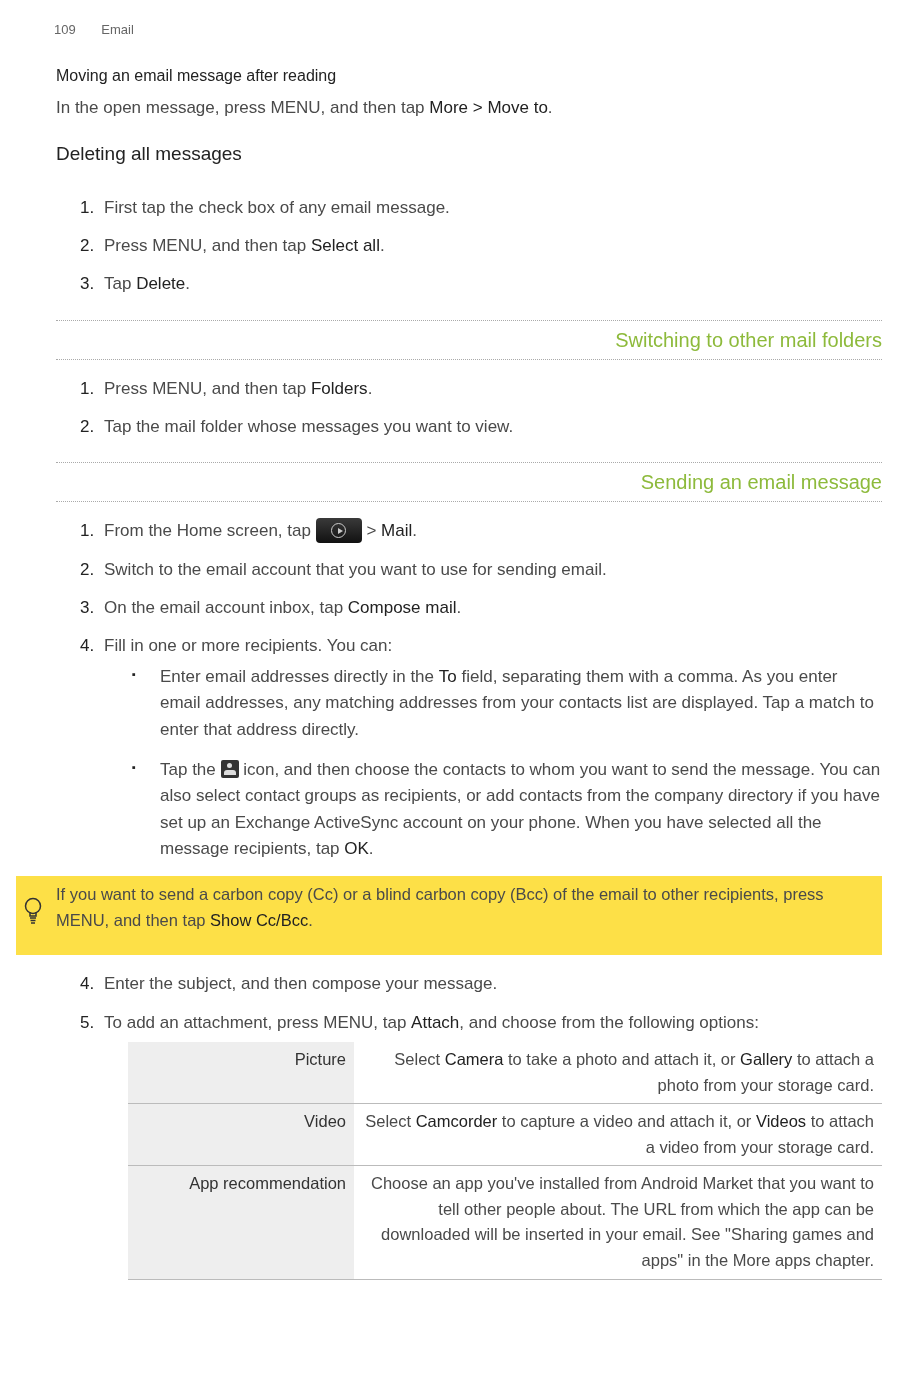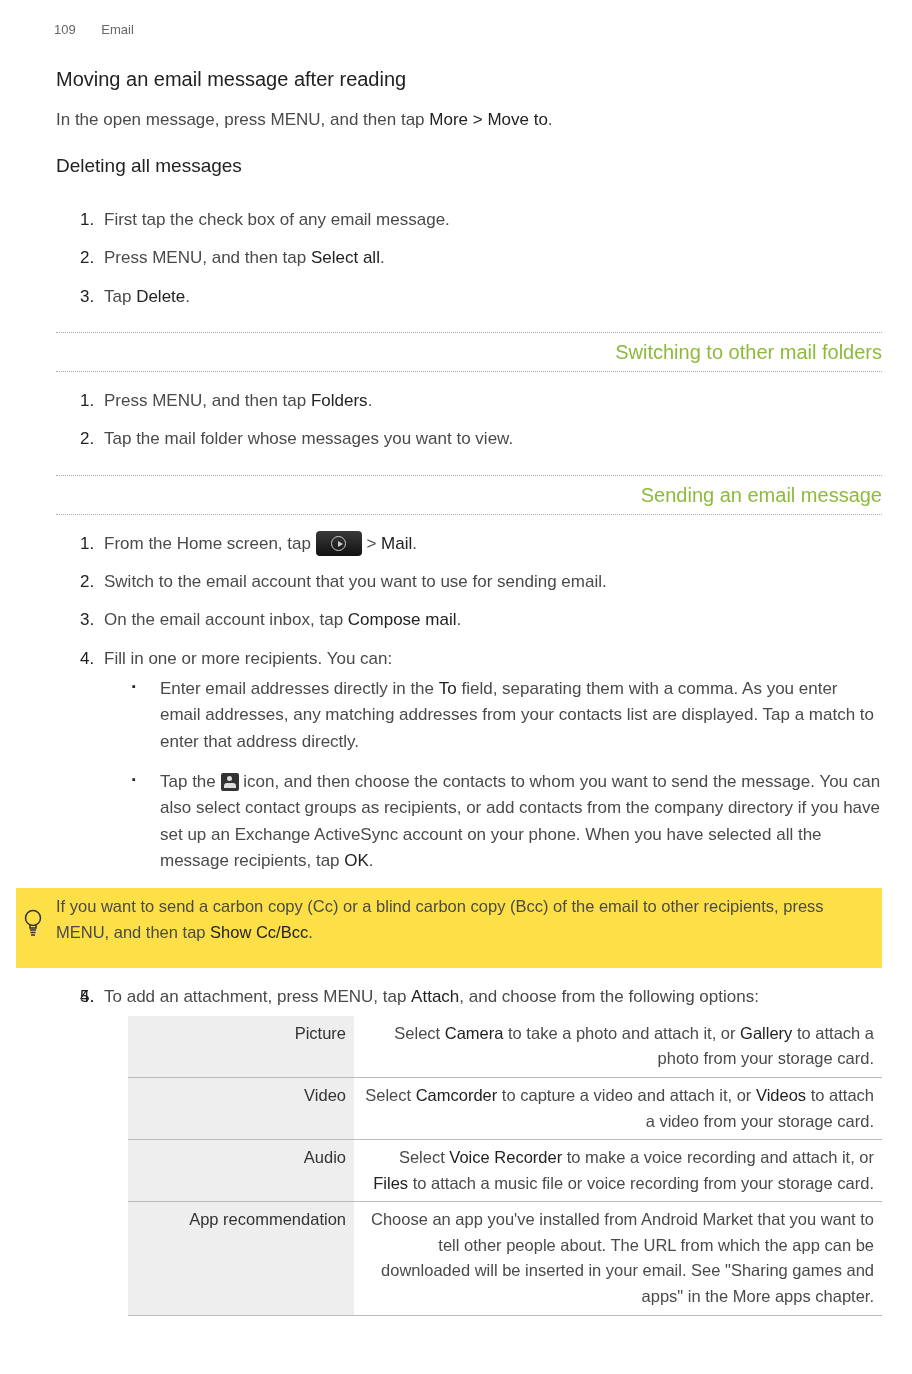--- a/index.html
+++ b/index.html
@@ -14,23 +14,23 @@
   }
   .header-line {
     font-size: 13px;
     color: #666;
     margin-bottom: 24px;
     margin-left: -2px;
   }
   .header-line .page-num { margin-right: 22px; }
   .h-black {
     color: #222;
-    font-size: 20px;
-    font-weight: 400;
-    margin-bottom: 12px;
+    font-size: 16px;
+    font-weight: 400;
+    margin-bottom: 6px;
   }
   .body-text { margin-bottom: 18px; }
   .h-sub {
     color: #222;
     font-size: 19px;
     font-weight: 400;
     margin-bottom: 26px;
     margin-top: 4px;
   }
   ol.numlist {
@@ -225,37 +225,33 @@
         <line x1="8.5" y1="24.5" x2="13.5" y2="24.5" stroke="#333" stroke-width="1.5"></line>
         <line x1="9" y1="27" x2="13" y2="27" stroke="#333" stroke-width="1.5"></line>
       </svg>
   </div>
   <div>
     <span>If you want to send a carbon copy (Cc) or a blind carbon copy (Bcc) of the email to other recipients, press MENU, and then tap </span><span class="bold">Show Cc/Bcc</span><span>.</span>
   </div>
 </div>
 
 <ol class="numlist" style="margin-top:0;">
-  <li><span class="num">4.</span></li>
+  <li><span class="num">4.</span><span>Enter the subject, and then compose your message.</span></li>
   <li><span class="num">5.</span><span>To add an attachment, press MENU, tap </span><span class="bold">Attach</span><span>, and choose from the following options:</span>
 
     <table class="attach">
       <tbody>
           <tr>
         <td class="label">Picture</td>
         <td><span>Select </span><span class="bold">Camera</span><span> to take a photo and attach it, or </span><span class="bold">Gallery</span><span> to attach a photo from your storage card.</span></td>
       </tr>
       <tr>
         <td class="label">Video</td>
         <td><span>Select </span><span class="bold">Camcorder</span><span> to capture a video and attach it, or </span><span class="bold">Videos</span><span> to attach a video from your storage card.</span></td>
       </tr>
       <tr>
-        <td class="label">Audio</td>
-        <td><span>Select </span><span class="bold">Voice Recorder</span><span> to make a voice recording and attach it, or </span><span class="bold">Files</span><span> to attach a music file or voice recording from your storage card.</span></td>
-      </tr>
-      <tr>
         <td class="label">App recommendation</td>
         <td>Choose an app you've installed from Android Market that you want to tell other people about. The URL from which the app can be downloaded will be inserted in your email. See "Sharing games and apps" in the More apps chapter.</td>
       </tr>
     </tbody>
       </table>
   </li>
 </ol>
 
 </body></html>

